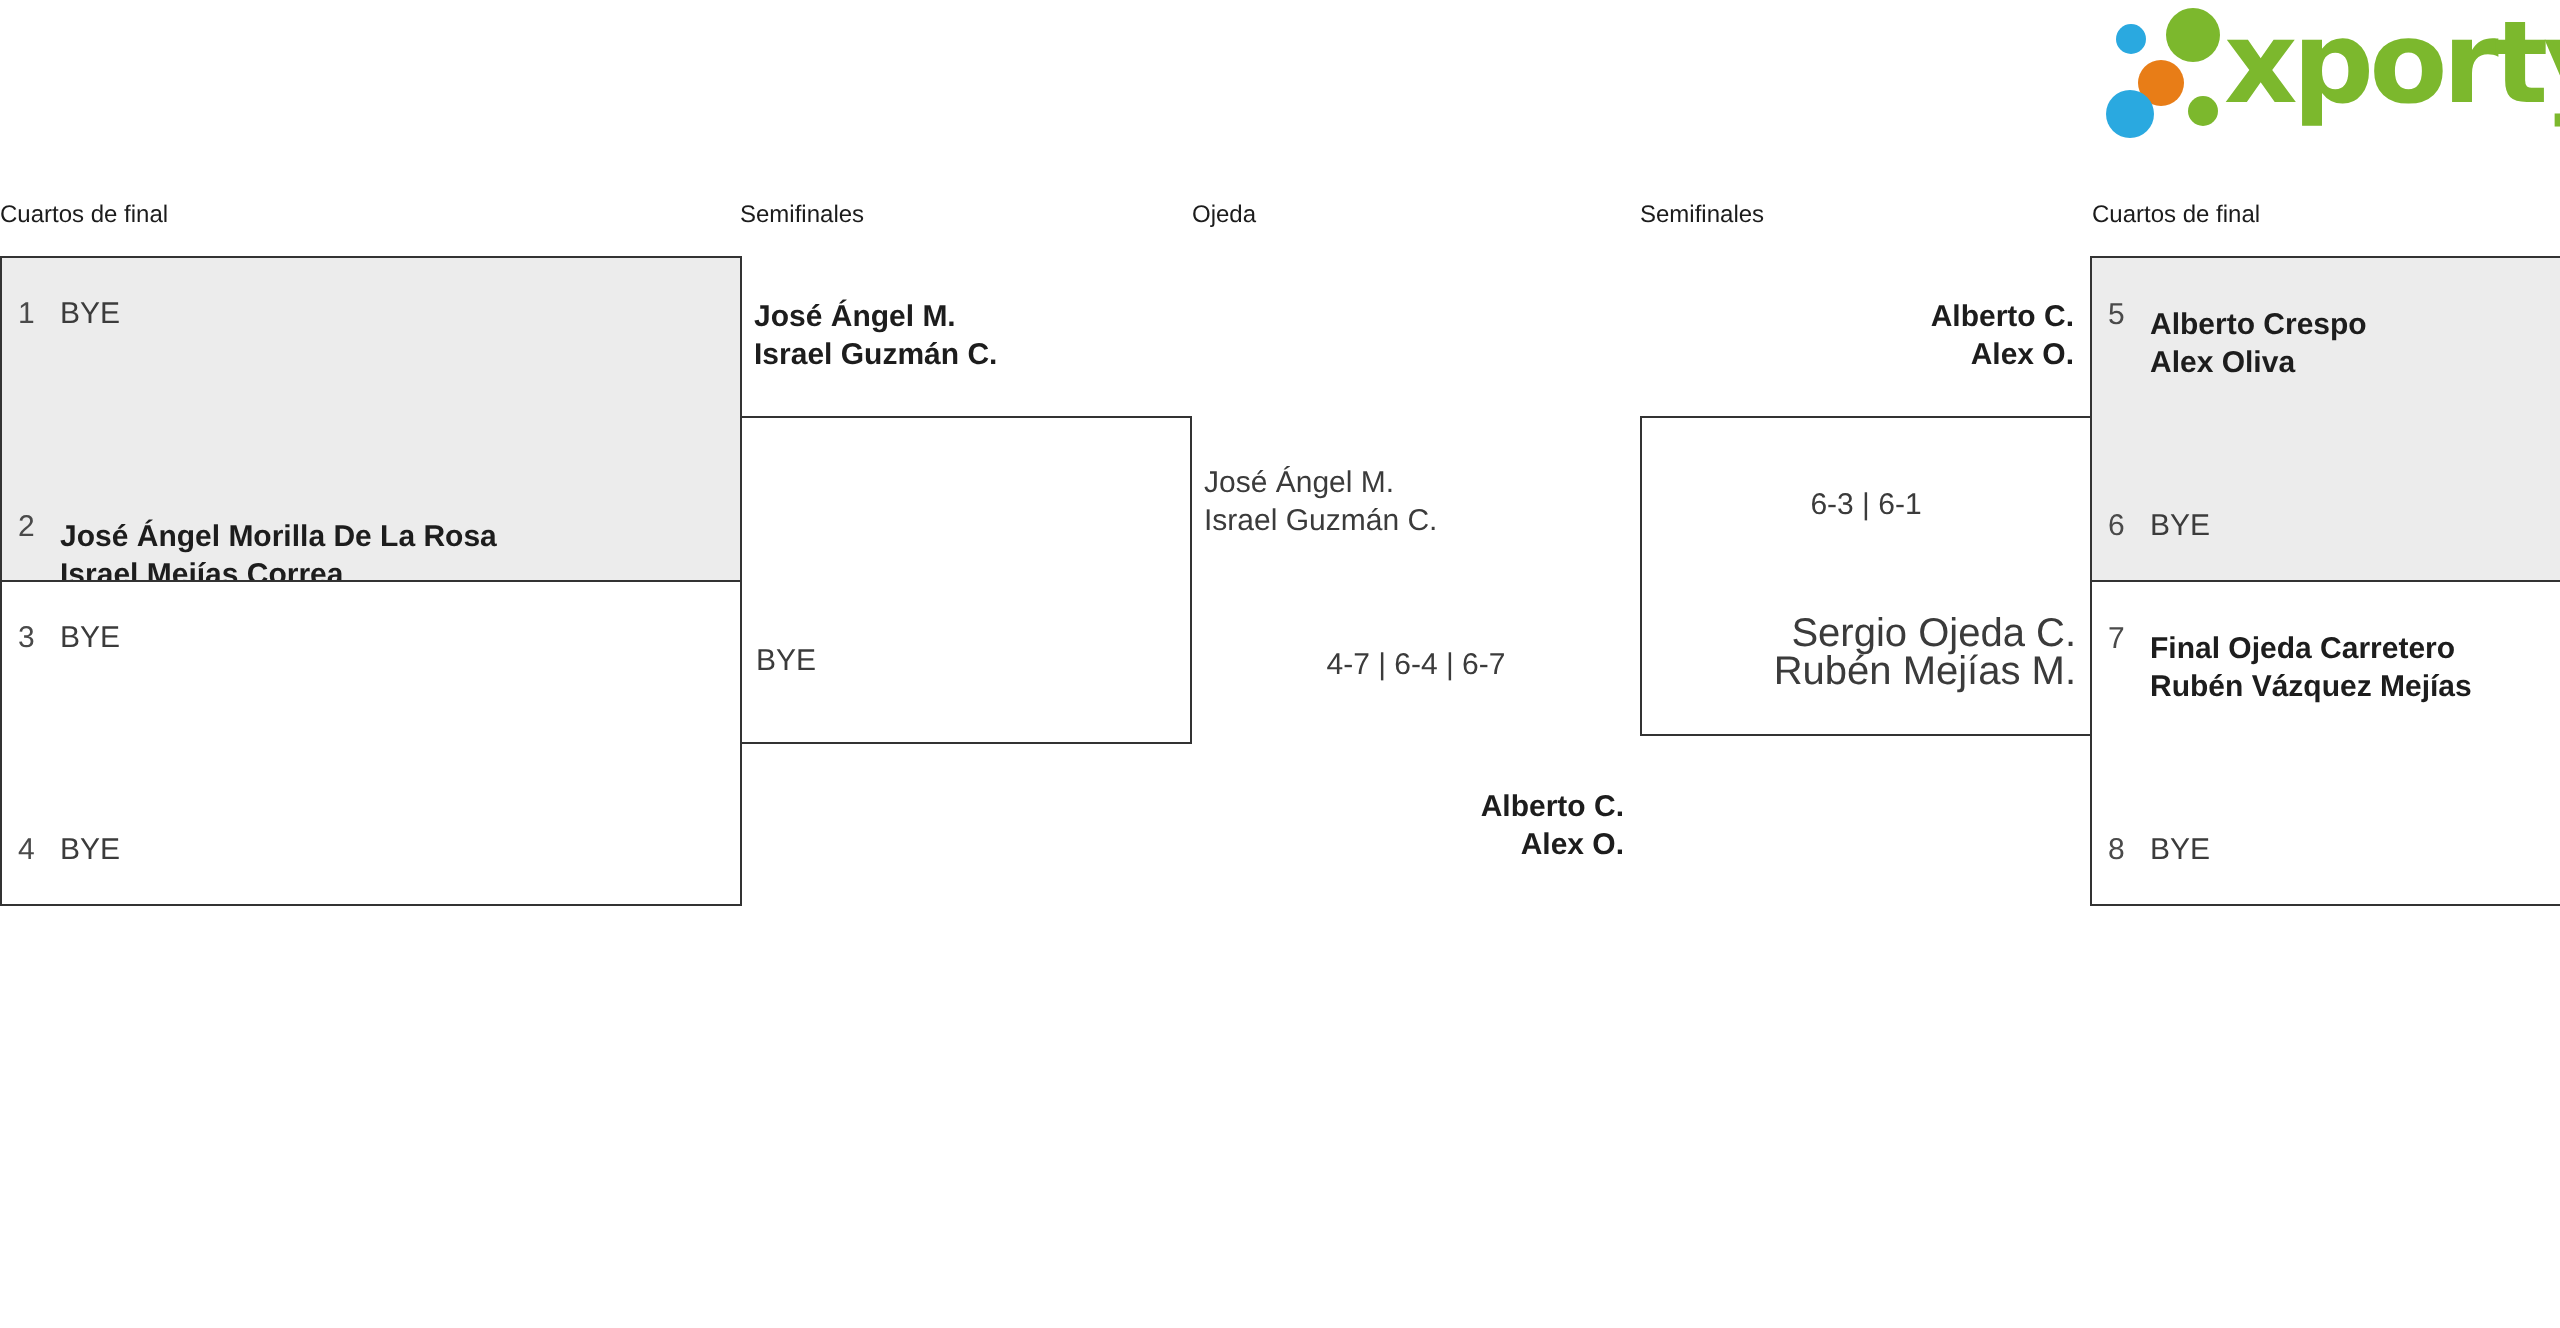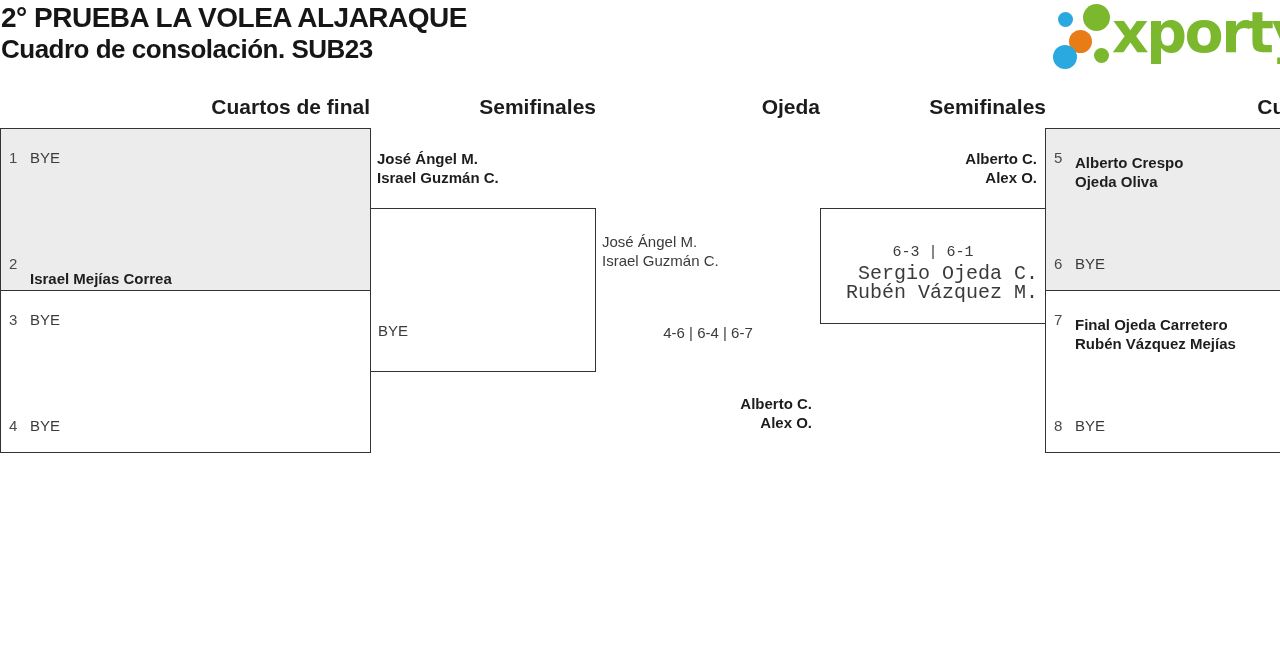--- a/index.html
+++ b/index.html
@@ -16,35 +16,35 @@
   .dot{position:absolute;border-radius:50%;}
   .d-blue-sm{left:10px;top:8px;width:15px;height:15px;background:#2aa9e0;}
   .d-green-lg{left:35px;top:0px;width:27px;height:27px;background:#7cb82d;}
   .d-orange{left:21px;top:26px;width:23px;height:23px;background:#e87d17;}
   .d-blue-lg{left:5px;top:41px;width:24px;height:24px;background:#2aa9e0;}
   .d-green-sm{left:46px;top:44px;width:15px;height:15px;background:#7cb82d;}
   .logo-text{position:absolute;left:64px;top:-5px;font-family:"DejaVu Sans",sans-serif;
              font-size:57px;font-weight:800;letter-spacing:-2.5px;color:#7cb82d;}
 
   
-  .rh{position:absolute;top:97px;font-size:21px;line-height:20px;font-weight:700;
-      color:#1c1c1c;text-align:right;white-space:nowrap;}
+  .rh{position:absolute;top:97px;font-size:12px;line-height:20px;font-weight:400;
+      color:#1c1c1c;text-align:left;white-space:nowrap;}
   .rh1{left:0;width:370px;}
   .rh2{left:370px;width:226px;}
   .rh3{left:596px;width:224px;}
   .rh4{left:820px;width:226px;}
   .rh5{left:1046px;width:370px;}
 
   
   .box{position:absolute;border:1px solid #333;background:#fff;box-sizing:border-box;}
   .box.gray{background:#ececec;}
   .b-l1{left:0;top:128px;width:371px;height:163px;}
   .b-l2{left:0;top:290px;width:371px;height:163px;}
   .b-lsf{left:370px;top:208px;width:226px;height:164px;}
-  .b-rsf{left:820px;top:208px;width:226px;height:116px;font-family:Liberation Mono, monospace;}
+  .b-rsf{left:820px;top:208px;width:226px;height:160px;}
   .b-r1{left:1045px;top:128px;width:240px;height:163px;}
   .b-r2{left:1045px;top:290px;width:240px;height:163px;}
 
   
   .entry{position:absolute;left:8px;right:8px;display:flex;gap:8px;align-items:center;}
   .entry.top{top:28px;transform:translateY(-50%);}
   .entry.bot{bottom:27px;transform:translateY(50%);}
   .seed{flex:none;width:13px;font-size:15px;line-height:19px;color:#4a4a4a;}
   .names{font-size:15px;line-height:19px;}
   .nb{font-weight:700;color:#1d1d1d;margin-top:30px;}
@@ -65,24 +65,20 @@
   .final-score{position:absolute;left:0;right:0;top:115px;text-align:center;
                font-size:15px;line-height:19px;color:#3b3b3b;}
   .final-team2{position:absolute;right:8px;top:186px;text-align:right;
                font-size:15px;line-height:19px;font-weight:700;color:#1d1d1d;}
 </style>
 </head>
 <body>
 
 <div class="page">
 
-  <div class="title">
-    <div class="t1">2° PRUEBA LA VOLEA ALJARAQUE</div>
-    <div class="t2">Cuadro de consolación. SUB23</div>
-  </div>
 
   <div class="logo">
     <span class="dot d-blue-sm"></span>
     <span class="dot d-green-lg"></span>
     <span class="dot d-orange"></span>
     <span class="dot d-blue-lg"></span>
     <span class="dot d-green-sm"></span>
     <span class="logo-text">xporty</span>
   </div>
 
@@ -93,20 +89,21 @@
   <div class="rh rh5">Cuartos de final</div>
 
   <div class="box gray b-l1">
     <div class="entry top">
       <span class="seed">1</span>
       <div class="names nr">BYE</div>
     </div>
     <div class="entry bot">
       <span class="seed">2</span>
       <div class="names nb">
+        <div>José Ángel Morilla De La Rosa</div>
         <div>Israel Mejías Correa</div>
       </div>
     </div>
   </div>
 
   <div class="box b-l2">
     <div class="entry top">
       <span class="seed">3</span>
       <div class="names nr">BYE</div>
     </div>
@@ -123,46 +120,46 @@
 
   <div class="box b-lsf">
     <div class="lsf-bye">BYE</div>
   </div>
 
   <div class="final">
     <div class="final-team1">
       <div>José Ángel M.</div>
       <div>Israel Guzmán C.</div>
     </div>
-    <div class="final-score">4-6 | 6-4 | 6-7</div>
+    <div class="final-score">4-7 | 6-4 | 6-7</div>
     <div class="final-team2">
       <div>Alberto C.</div>
       <div>Alex O.</div>
     </div>
   </div>
 
   <div class="sf-label sf-label-right">
     <div>Alberto C.</div>
     <div>Alex O.</div>
   </div>
 
   <div class="box b-rsf">
     <div class="rsf-score">6-3 | 6-1</div>
     <div class="rsf-loser">
       <div>Sergio Ojeda C.</div>
-      <div>Rubén Vázquez M.</div>
+      <div>Rubén Mejías M.</div>
     </div>
   </div>
 
   <div class="box gray b-r1">
     <div class="entry top">
       <span class="seed">5</span>
       <div class="names nb">
         <div>Alberto Crespo</div>
-        <div>Ojeda Oliva</div>
+        <div>Alex Oliva</div>
       </div>
     </div>
     <div class="entry bot">
       <span class="seed">6</span>
       <div class="names nr">BYE</div>
     </div>
   </div>
 
   <div class="box b-r2">
     <div class="entry top">

